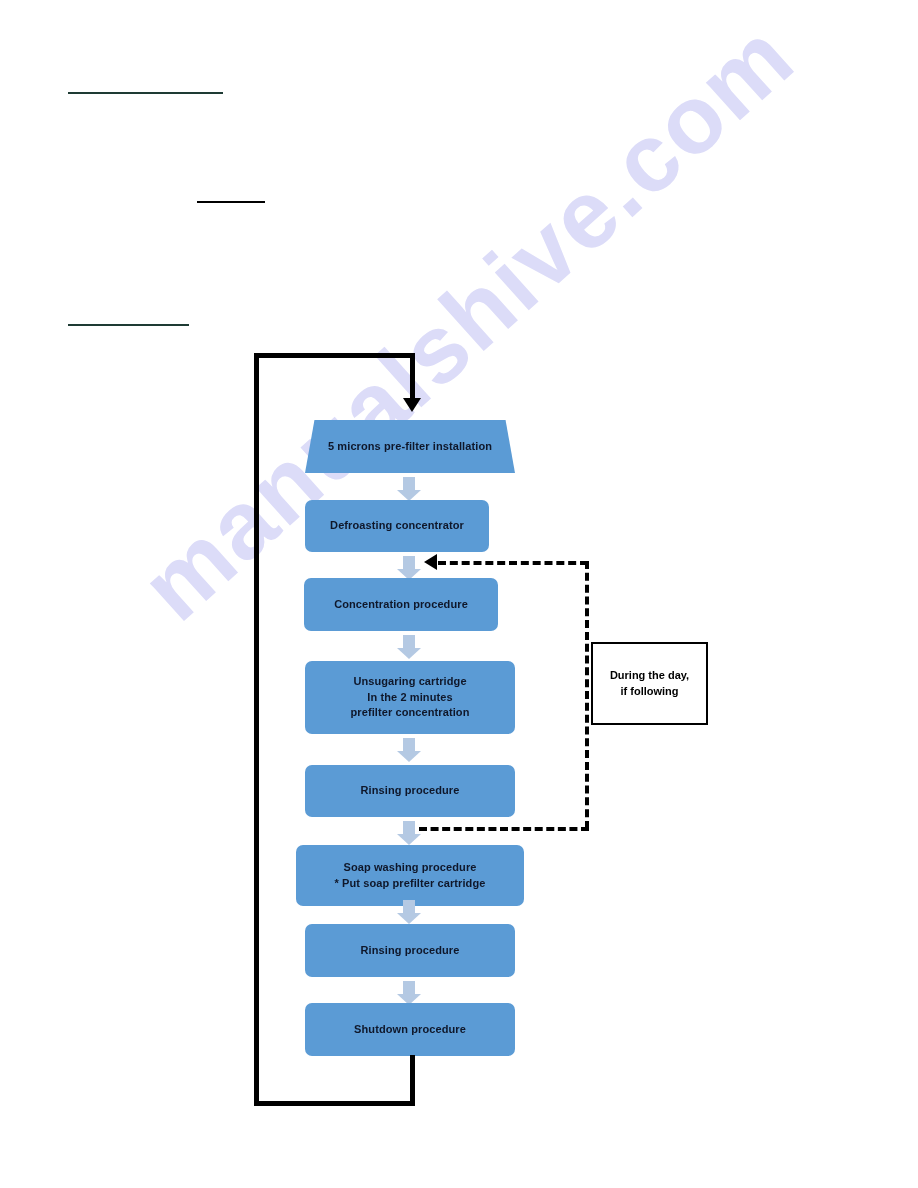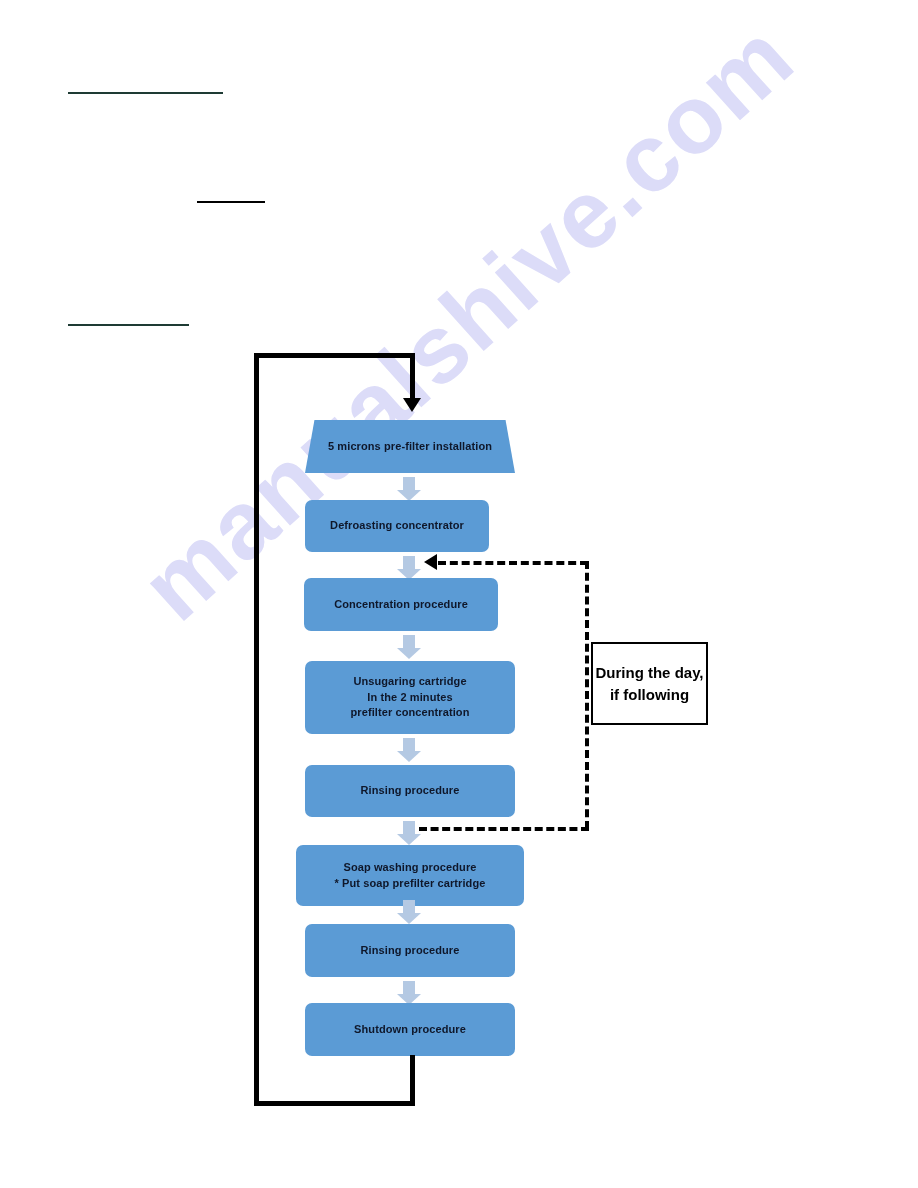--- a/index.html
+++ b/index.html
@@ -121,21 +121,21 @@
   .callout {
     position: absolute;
     background: #ffffff;
     border: 2px solid #000000;
     color: #000000;
     display: flex;
     flex-direction: column;
     align-items: center;
     justify-content: center;
     text-align: center;
-    font-size: 15px;
+    font-size: 11px;
     font-weight: 700;
     line-height: 1.45;
     z-index: 5;
     box-sizing: border-box;
   }
 
   
   .loop-seg {
     position: absolute;
     background: #000000;

